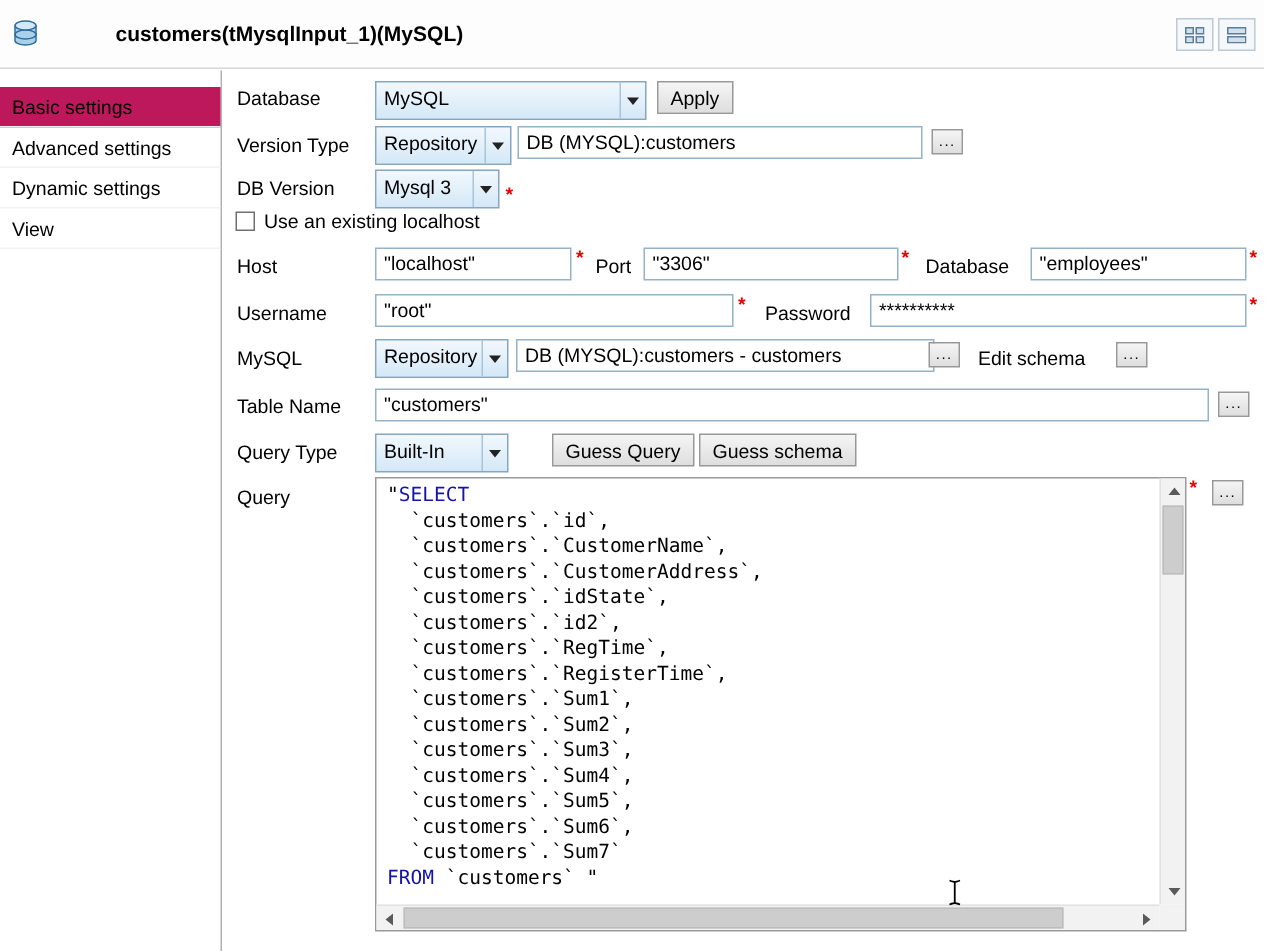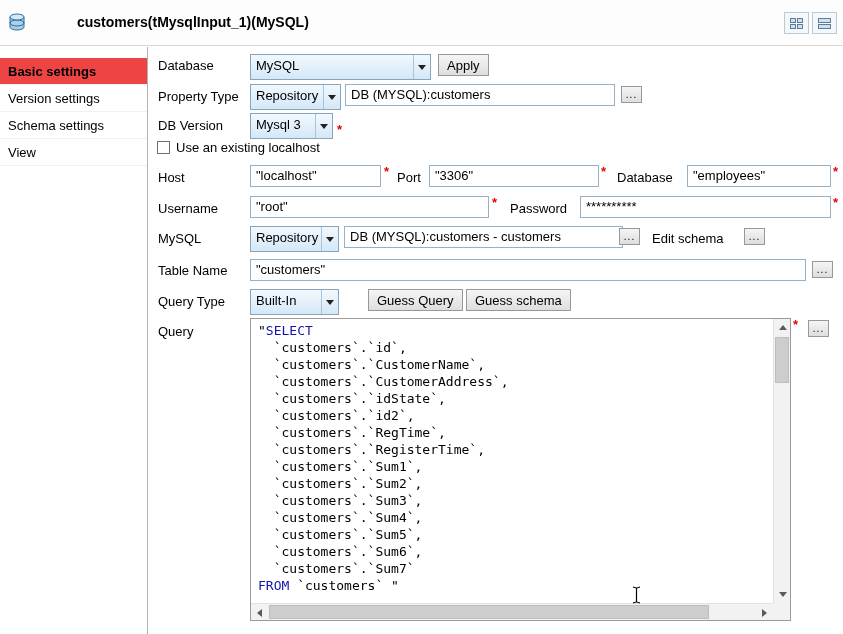--- a/index.html
+++ b/index.html
@@ -18,21 +18,21 @@
   .hdr-btn {
     position: absolute; top: 12px; width: 25px; height: 22px; padding: 0;
     border: 1px solid #bccad6; background: #f5f8fa;
     display: flex; align-items: center; justify-content: center;
   }
   .sidebar {
     position: absolute; left: 0; top: 47px; width: 148px; height: 587px;
     border-right: 1px solid #b2b2b2; background: #fff; padding-top: 11px;
   }
   .side-item { height: 27px; line-height: 27px; padding-left: 8px; border-bottom: 1px solid #f1f1f1; white-space: nowrap; }
-  .side-item.selected { background: #ef4444; font-weight: bold; }
+  .side-item.selected { background: #be185d; font-weight: normal; }
 
   .label { position: absolute; white-space: nowrap; }
 
   .field {
     position: absolute; height: 22px; border: 1px solid #94b2c8; background: #fff;
     padding: 0 5px; line-height: 20px; white-space: nowrap; overflow: hidden;
   }
   .combo {
     position: absolute; height: 26px; border: 1px solid #86a6c0;
     background: linear-gradient(#f2f8fd, #d4e8f7);
@@ -106,33 +106,33 @@
         <g fill="#cfe0ee" stroke="#5d7c98">
           <rect x="0.5" y="0.5" width="12" height="4"></rect>
             <rect x="0.5" y="6.5" width="12" height="4"></rect>
         </g>
       </svg>
     </button>
   </div>
 
   <div class="sidebar">
     <div class="side-item selected">Basic settings</div>
-    <div class="side-item">Version settings</div>
-    <div class="side-item">Schema settings</div>
+    <div class="side-item">Advanced settings</div>
+    <div class="side-item">Dynamic settings</div>
     <div class="side-item">View</div>
   </div>
 
   <span class="label" style="left:158px;top:58px">Database</span>
   <div class="combo" style="left:250px;top:54px;width:181px">
     <span class="combo-text">MySQL</span>
     <span class="combo-arrow"></span>
   </div>
   <button class="btn" style="left:438px;top:54px">Apply</button>
 
-  <span class="label" style="left:158px;top:89px">Property Type</span>
+  <span class="label" style="left:158px;top:89px">Version Type</span>
   <div class="combo" style="left:250px;top:84px;width:91px">
     <span class="combo-text">Repository</span>
     <span class="combo-arrow"></span>
   </div>
   <div class="field" style="left:345px;top:84px;width:270px">DB (MYSQL):customers</div>
   <button class="mini-btn" style="left:621px;top:86px">...</button>
 
   <span class="label" style="left:158px;top:118px">DB Version</span>
   <div class="combo" style="left:250px;top:113px;width:83px">
     <span class="combo-text">Mysql 3</span>

